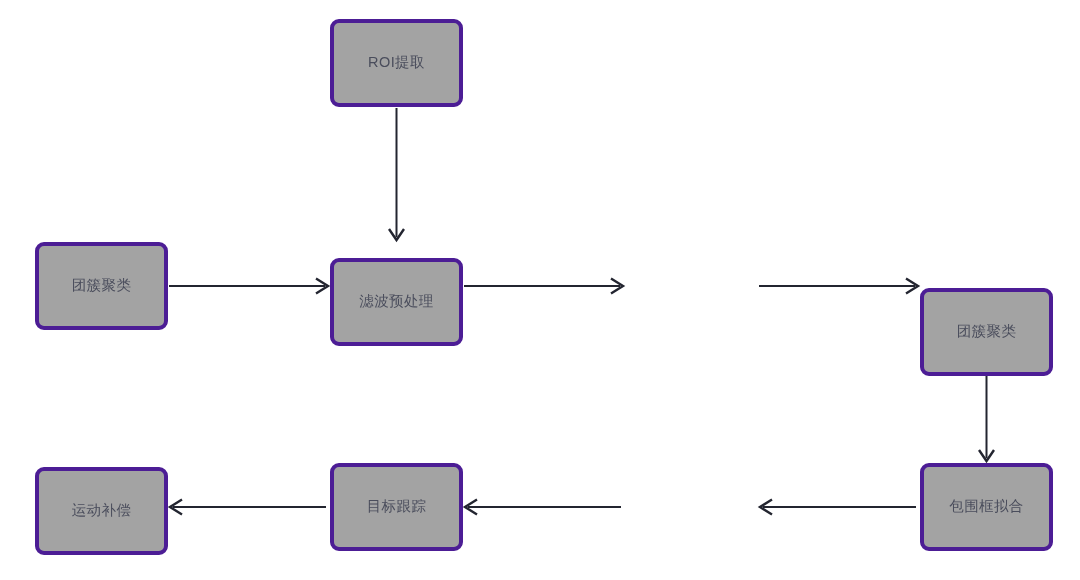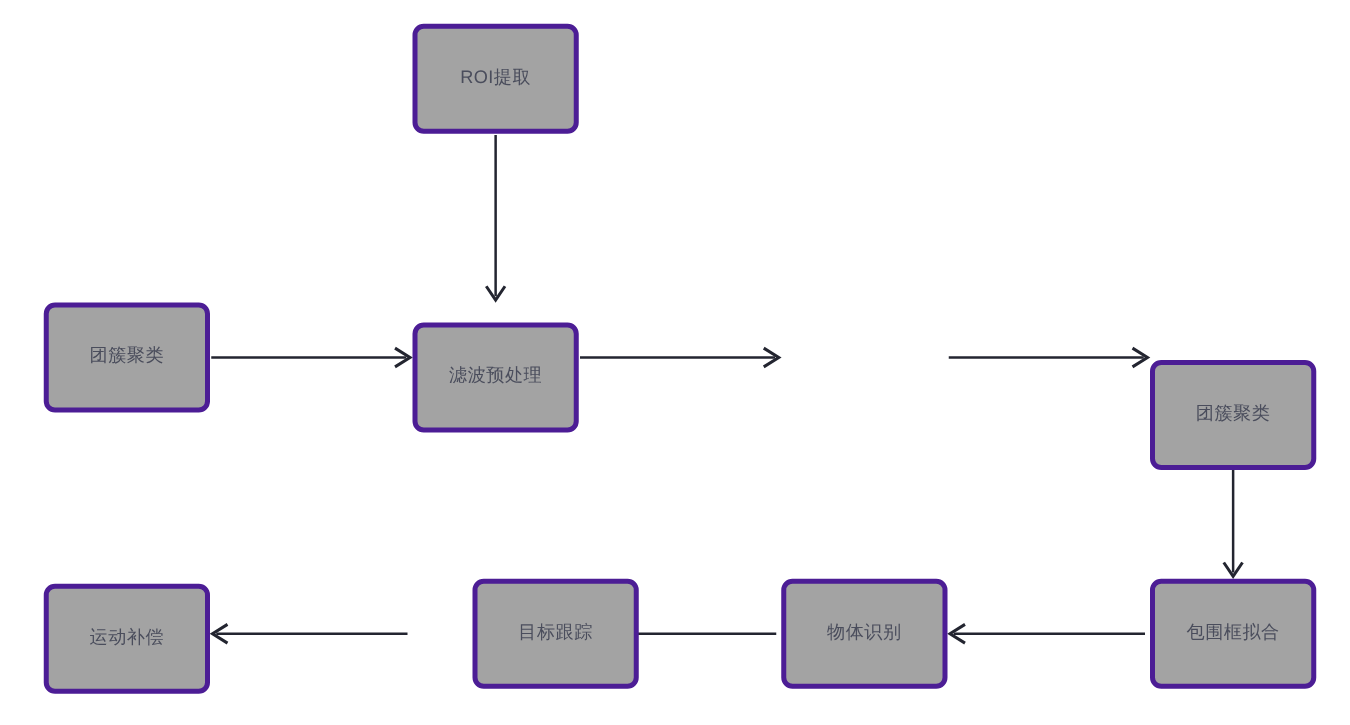--- a/index.html
+++ b/index.html
@@ -119,25 +119,22 @@
 
 
   <div class="node" style="left:920px; top:242px;margin-top:46px;">
     <span class="node-label">团簇聚类</span>
   </div>
 
   <div class="node" style="left:920px; top:463px;">
     <span class="node-label">包围框拟合</span>
   </div>
 
-  <div class="node" style="left:625px; top:463px;">
-    <span class="node-label">物体识别</span>
-  </div>
 
-  <div class="node" style="left:330px; top:463px;margin-left:48px;">
+  <div class="node" style="left:330px; top:463px;">
     <span class="node-label">目标跟踪</span>
   </div>
 
   <div class="node" style="left:35px; top:467px;">
     <span class="node-label">运动补偿</span>
   </div>
 
 </div>
 
 </body></html>

